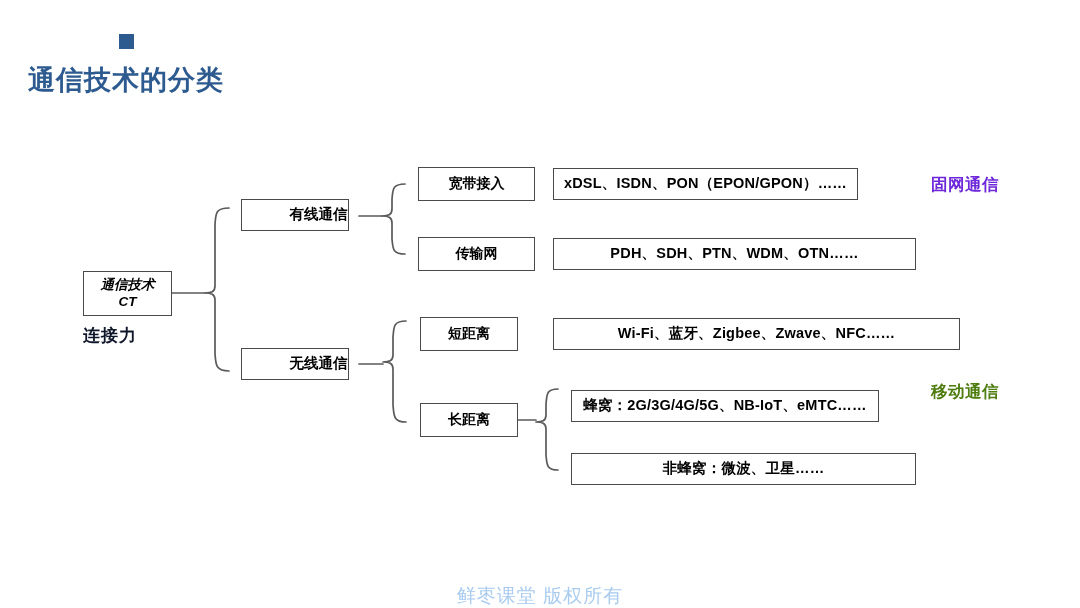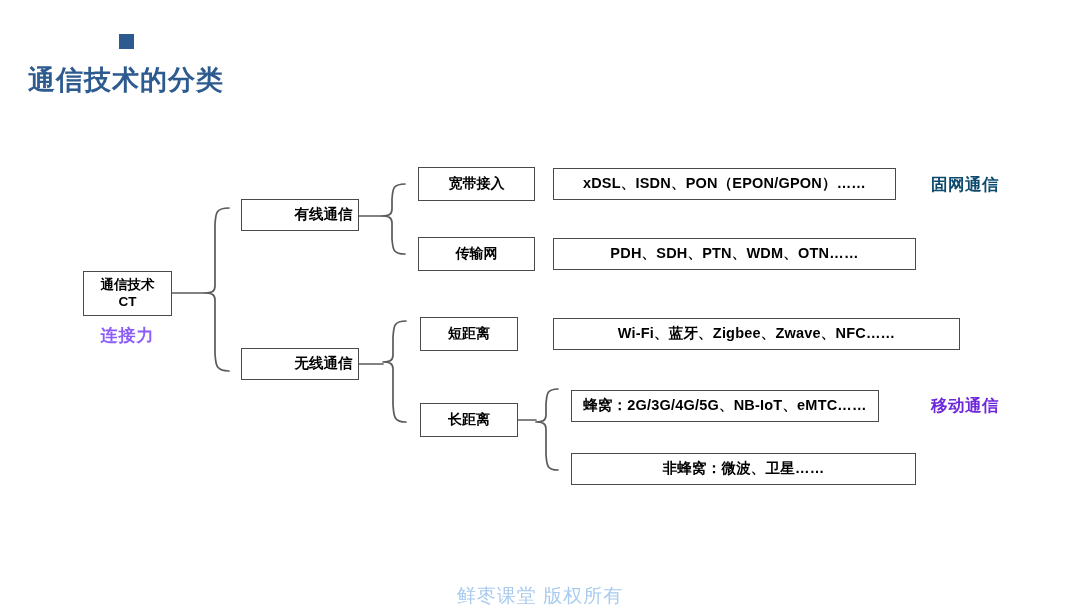--- a/index.html
+++ b/index.html
@@ -67,36 +67,36 @@
   }
 
   .node-root {
     left: 83px;
     top: 271px;
     width: 89px;
     height: 45px;
     font-size: 13.5px;
     flex-direction: column;
   }
-  .node-root .ln { display: block; }
+  .node-root .ln { display: block; font-style: italic; }
 
   .red-label {
     position: absolute;
     left: 83px;
     top: 324px;
     width: 89px;
-    text-align: center;
-    color: #8b5cf6;
+    text-align: left;
+    color: #0f172a;
     font-size: 17px;
     font-weight: bold;
     letter-spacing: 1px;
   }
 
   .node-l2 {
-    width: 118px;
+    width: 108px;
     height: 32px;
     font-size: 14.5px;
     left: 241px;
     padding-left: 47px;
   }
   .node-wired  { top: 199px; }
   .node-wireless { top: 348px; }
 
   .node-l3 {
     height: 34px;
@@ -105,35 +105,35 @@
   .node-broadband { left: 418px; top: 167px; width: 117px; }
   .node-transport { left: 418px; top: 237px; width: 117px; }
   .node-short     { left: 420px; top: 317px; width: 98px; }
   .node-long      { left: 420px; top: 403px; width: 98px; }
 
   .node-leaf {
     height: 32px;
     font-size: 14.5px;
     letter-spacing: 0.2px;
   }
-  .leaf-xdsl    { left: 553px; top: 168px; width: 343px; }
+  .leaf-xdsl    { left: 553px; top: 168px; width: 305px; }
   .leaf-pdh     { left: 553px; top: 238px; width: 363px; }
   .leaf-wifi    { left: 553px; top: 318px; width: 407px; }
   .leaf-cell    { left: 571px; top: 390px; width: 308px; }
   .leaf-noncell { left: 571px; top: 453px; width: 345px; }
 
   .side-label {
     position: absolute;
     font-weight: bold;
     font-size: 16.5px;
     white-space: nowrap;
     letter-spacing: 0.5px;
   }
-  .label-fixed  { left: 931px; top: 174px; color: #0c4a6e; }
-  .label-mobile { left: 931px; top: 395px; color: #6d28d9; }
+  .label-fixed  { left: 931px; top: 174px; color: #6d28d9; }
+  .label-mobile { left: 931px; top: 381px; color: #4d7c0f; }
 
   .footer {
     position: absolute;
     left: 0;
     top: 583px;
     width: 1080px;
     text-align: center;
     font-size: 19px;
     color: #a8cbef;
     letter-spacing: 1px;

